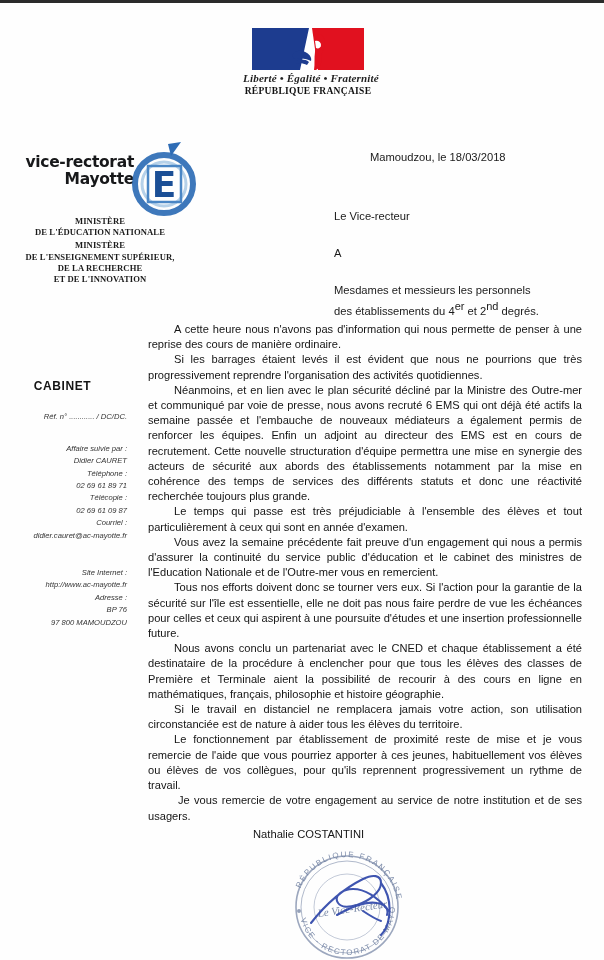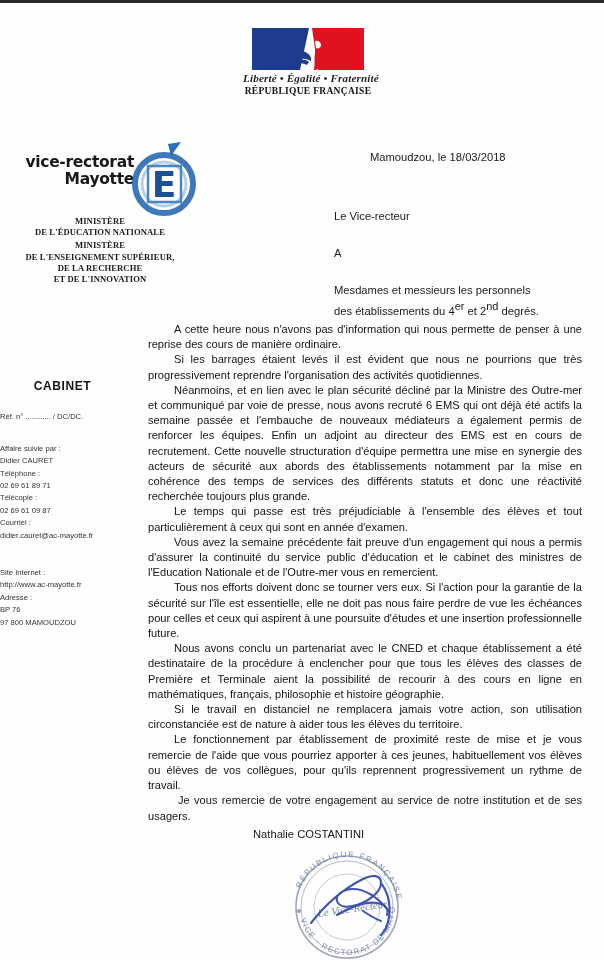--- a/index.html
+++ b/index.html
@@ -120,22 +120,23 @@
   }
   .sb-cabinet {
     text-align: center;
     font-weight: bold;
     font-size: 12px;
     letter-spacing: .6px;
     color: #151515;
     padding-right: 8px;
   }
   .sb-group {
-    text-align: left;
+    text-align: right;
     padding-right: 6px;
+    font-style: italic;
   }
   .sb-ref { margin-top: 19px; }
   .sb-affaire { margin-top: 19px; }
   .sb-site { margin-top: 25px; }
 
   
   .addr-block {
     position: absolute;
     left: 334px;
     top: 150px;

